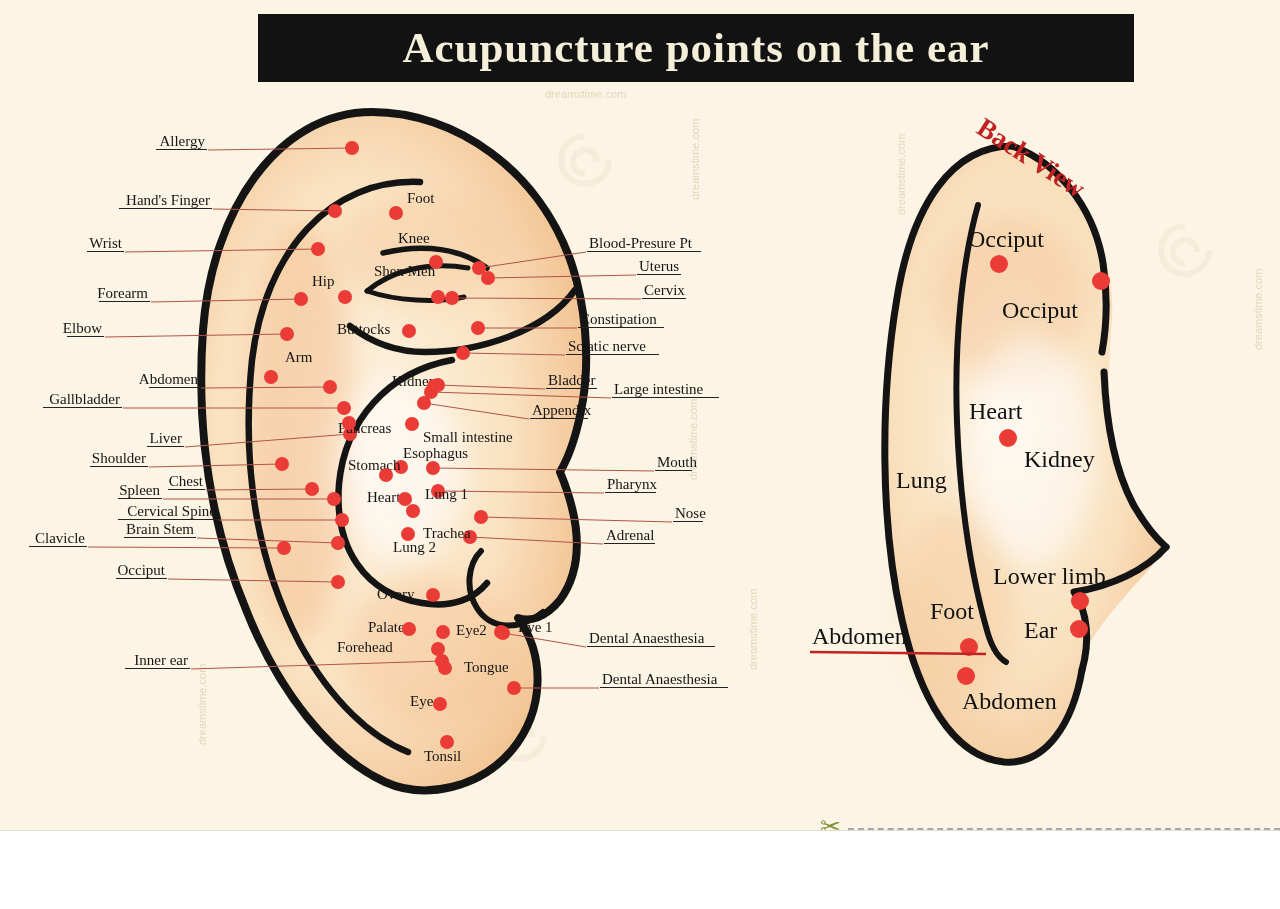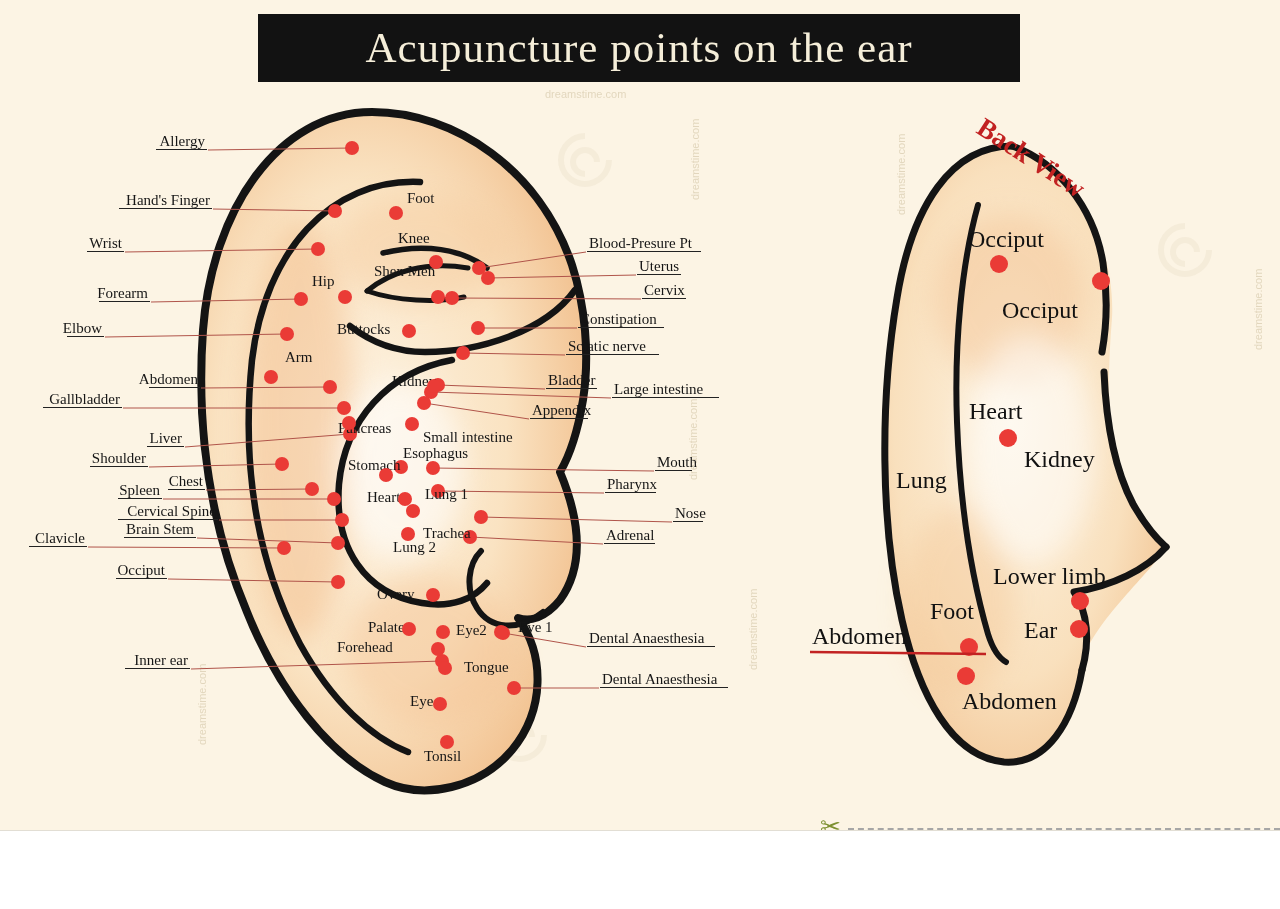--- a/index.html
+++ b/index.html
@@ -1,20 +1,20 @@
 <!DOCTYPE html>
 <html><head>
 <meta charset="utf-8">
 <style>
   html,body{margin:0;padding:0;}
   body{width:1280px;height:909px;position:relative;overflow:hidden;background:#fff;
        font-family:"Liberation Sans",sans-serif;}
   .canvas{position:absolute;left:0;top:0;width:1280px;height:830px;background:#fcf4e4;}
-  .title-banner{position:absolute;left:258px;top:14px;width:762px;height:68px;background:#121212;
-    color:#f5eed9;font-family:"Liberation Serif","DejaVu Serif",serif;font-weight:400;
+  .title-banner{position:absolute;left:258px;top:14px;width:876px;height:68px;background:#121212;
+    color:#f5eed9;font-family:"Liberation Serif","DejaVu Serif",serif;font-weight:700;
     font-size:43px;text-align:center;line-height:68px;letter-spacing:1px;}
   svg text{user-select:none;}
   .frontlbl{font-family:"Liberation Serif","DejaVu Serif",serif;font-size:15px;fill:#161616;}
   .backlbl{font-family:"Liberation Serif","DejaVu Serif",serif;font-size:24px;fill:#111;}
   .backview{font-family:"Liberation Serif","DejaVu Serif",serif;font-size:27px;font-weight:700;fill:#c22222;}
   .conn{stroke:#b0544a;stroke-width:1;fill:none;}
   .uline{stroke:#222;stroke-width:1;}
   .dot{fill:#ea3b36;}
   .outline{fill:none;stroke:#141414;stroke-linecap:round;stroke-linejoin:round;}
   .wm-text{font-family:"Liberation Sans",sans-serif;font-size:11px;fill:#b3a176;opacity:.35;}

